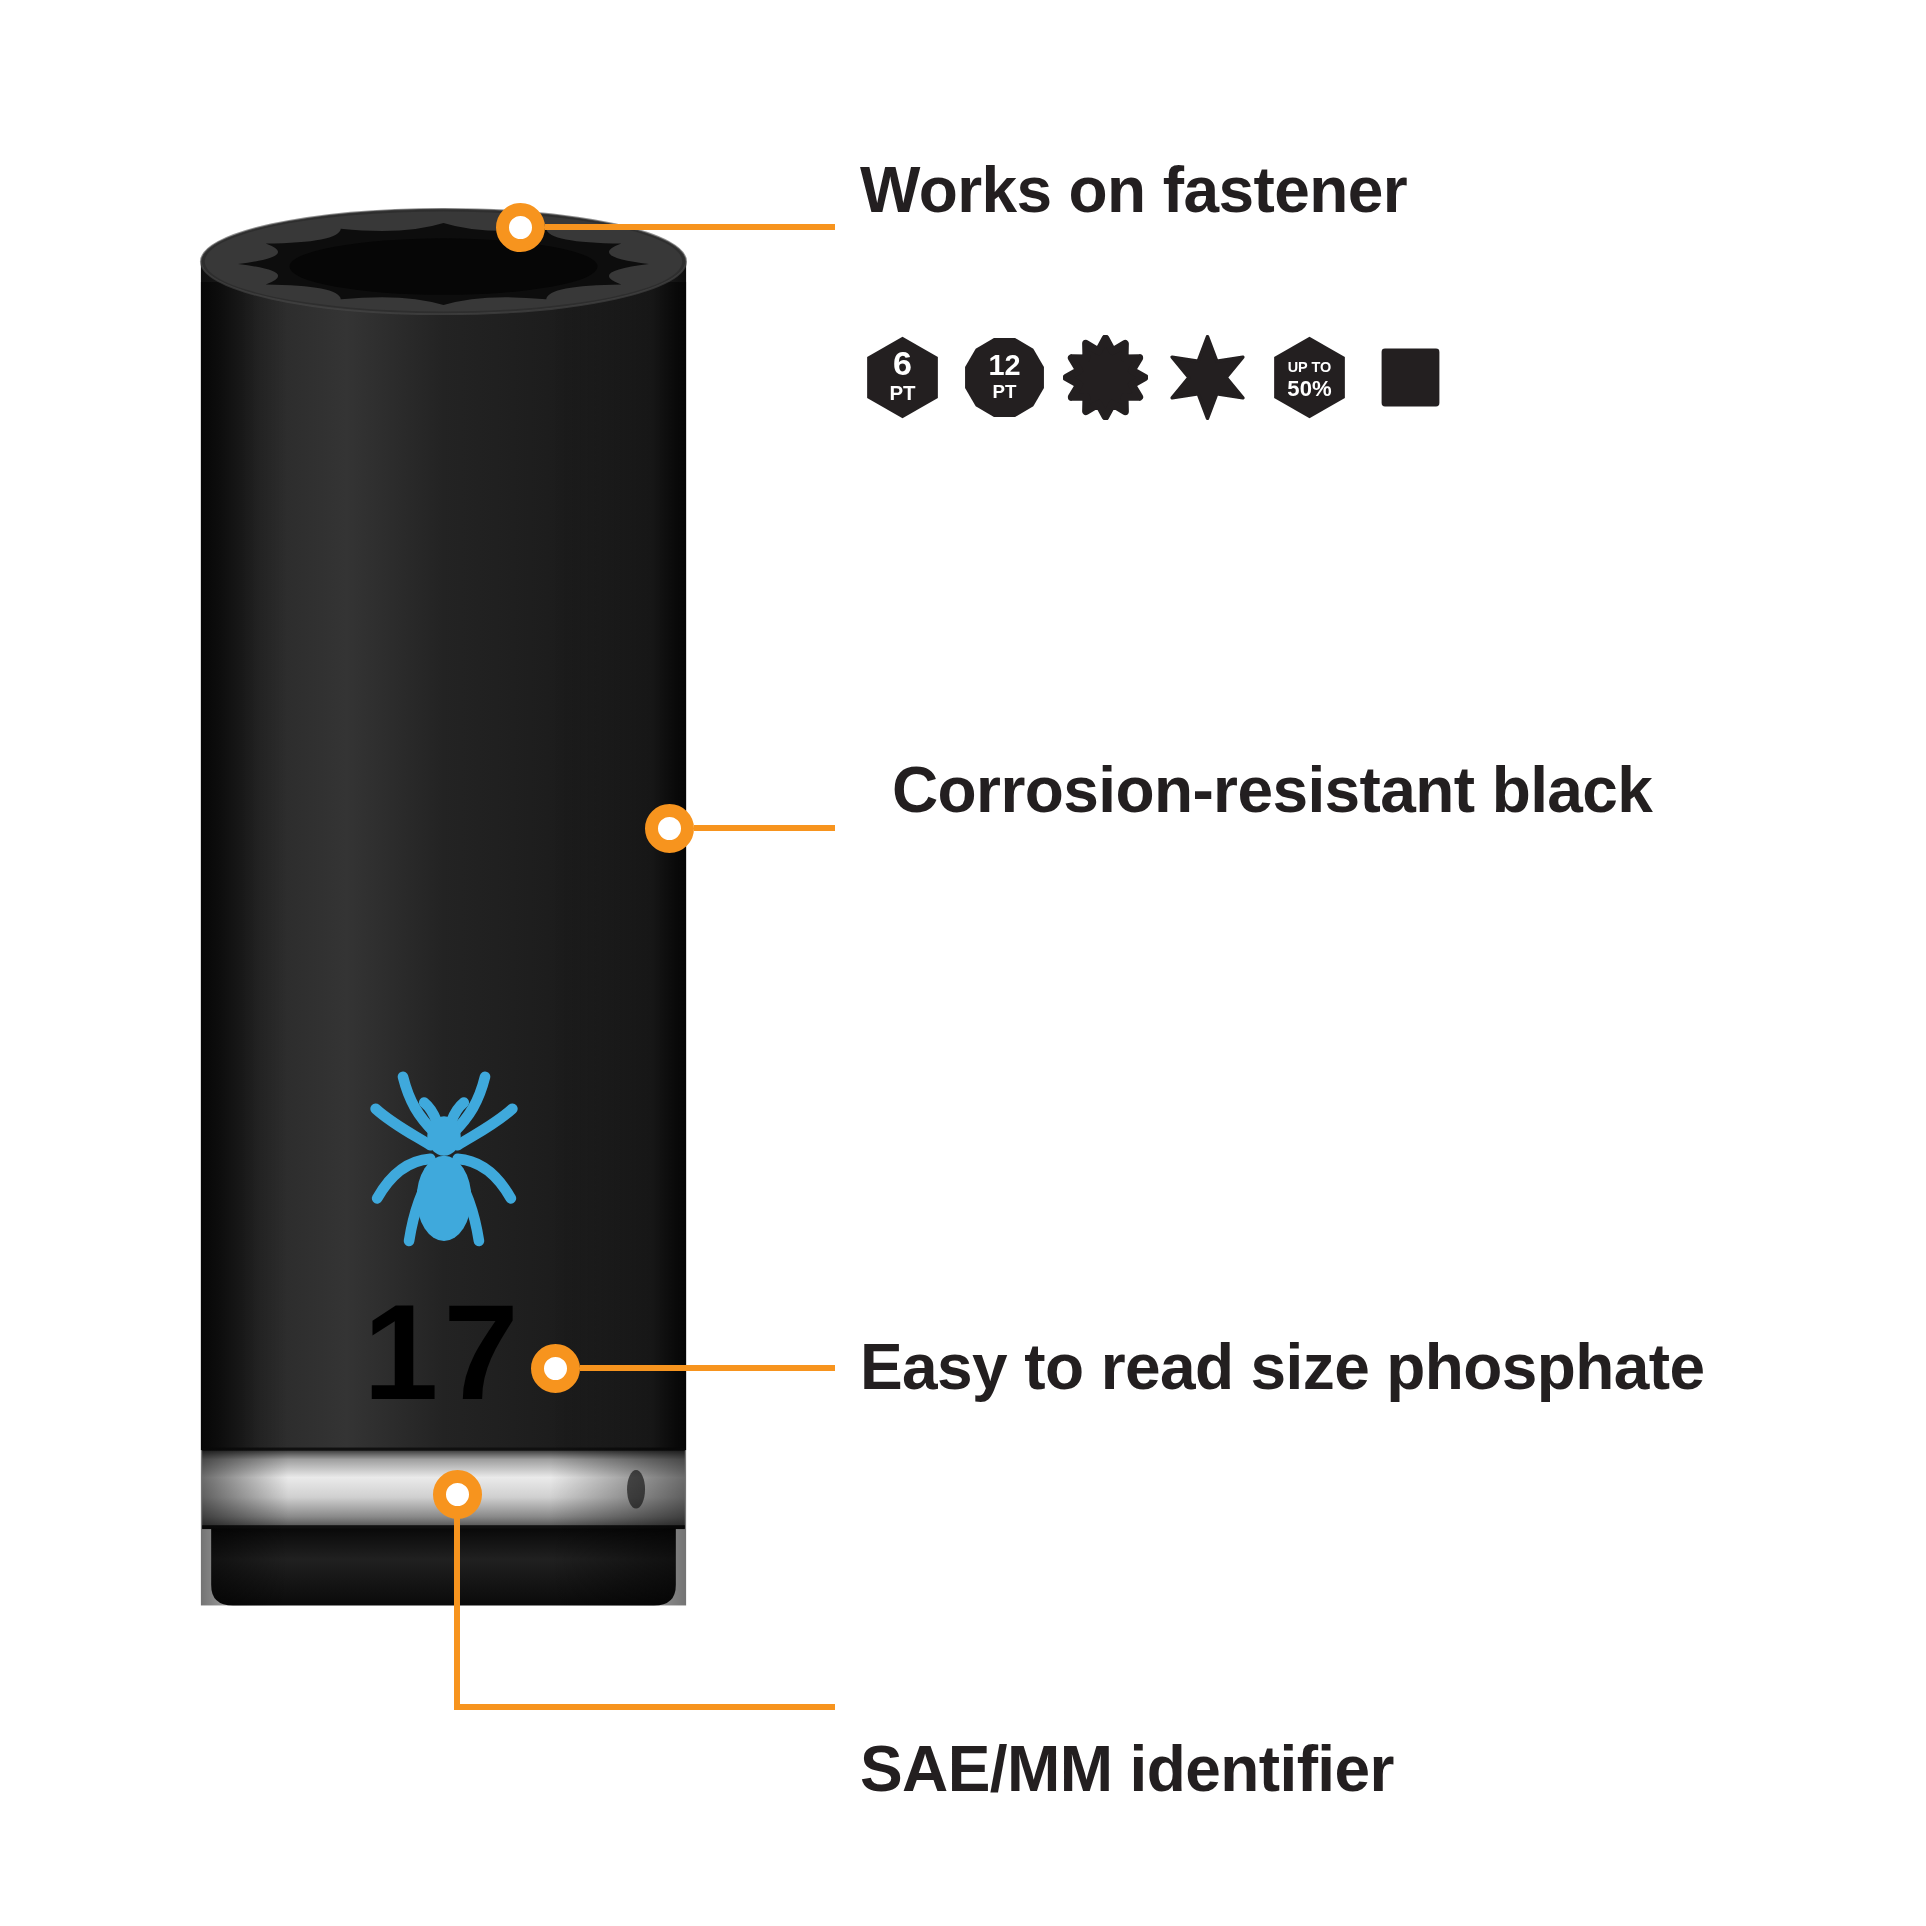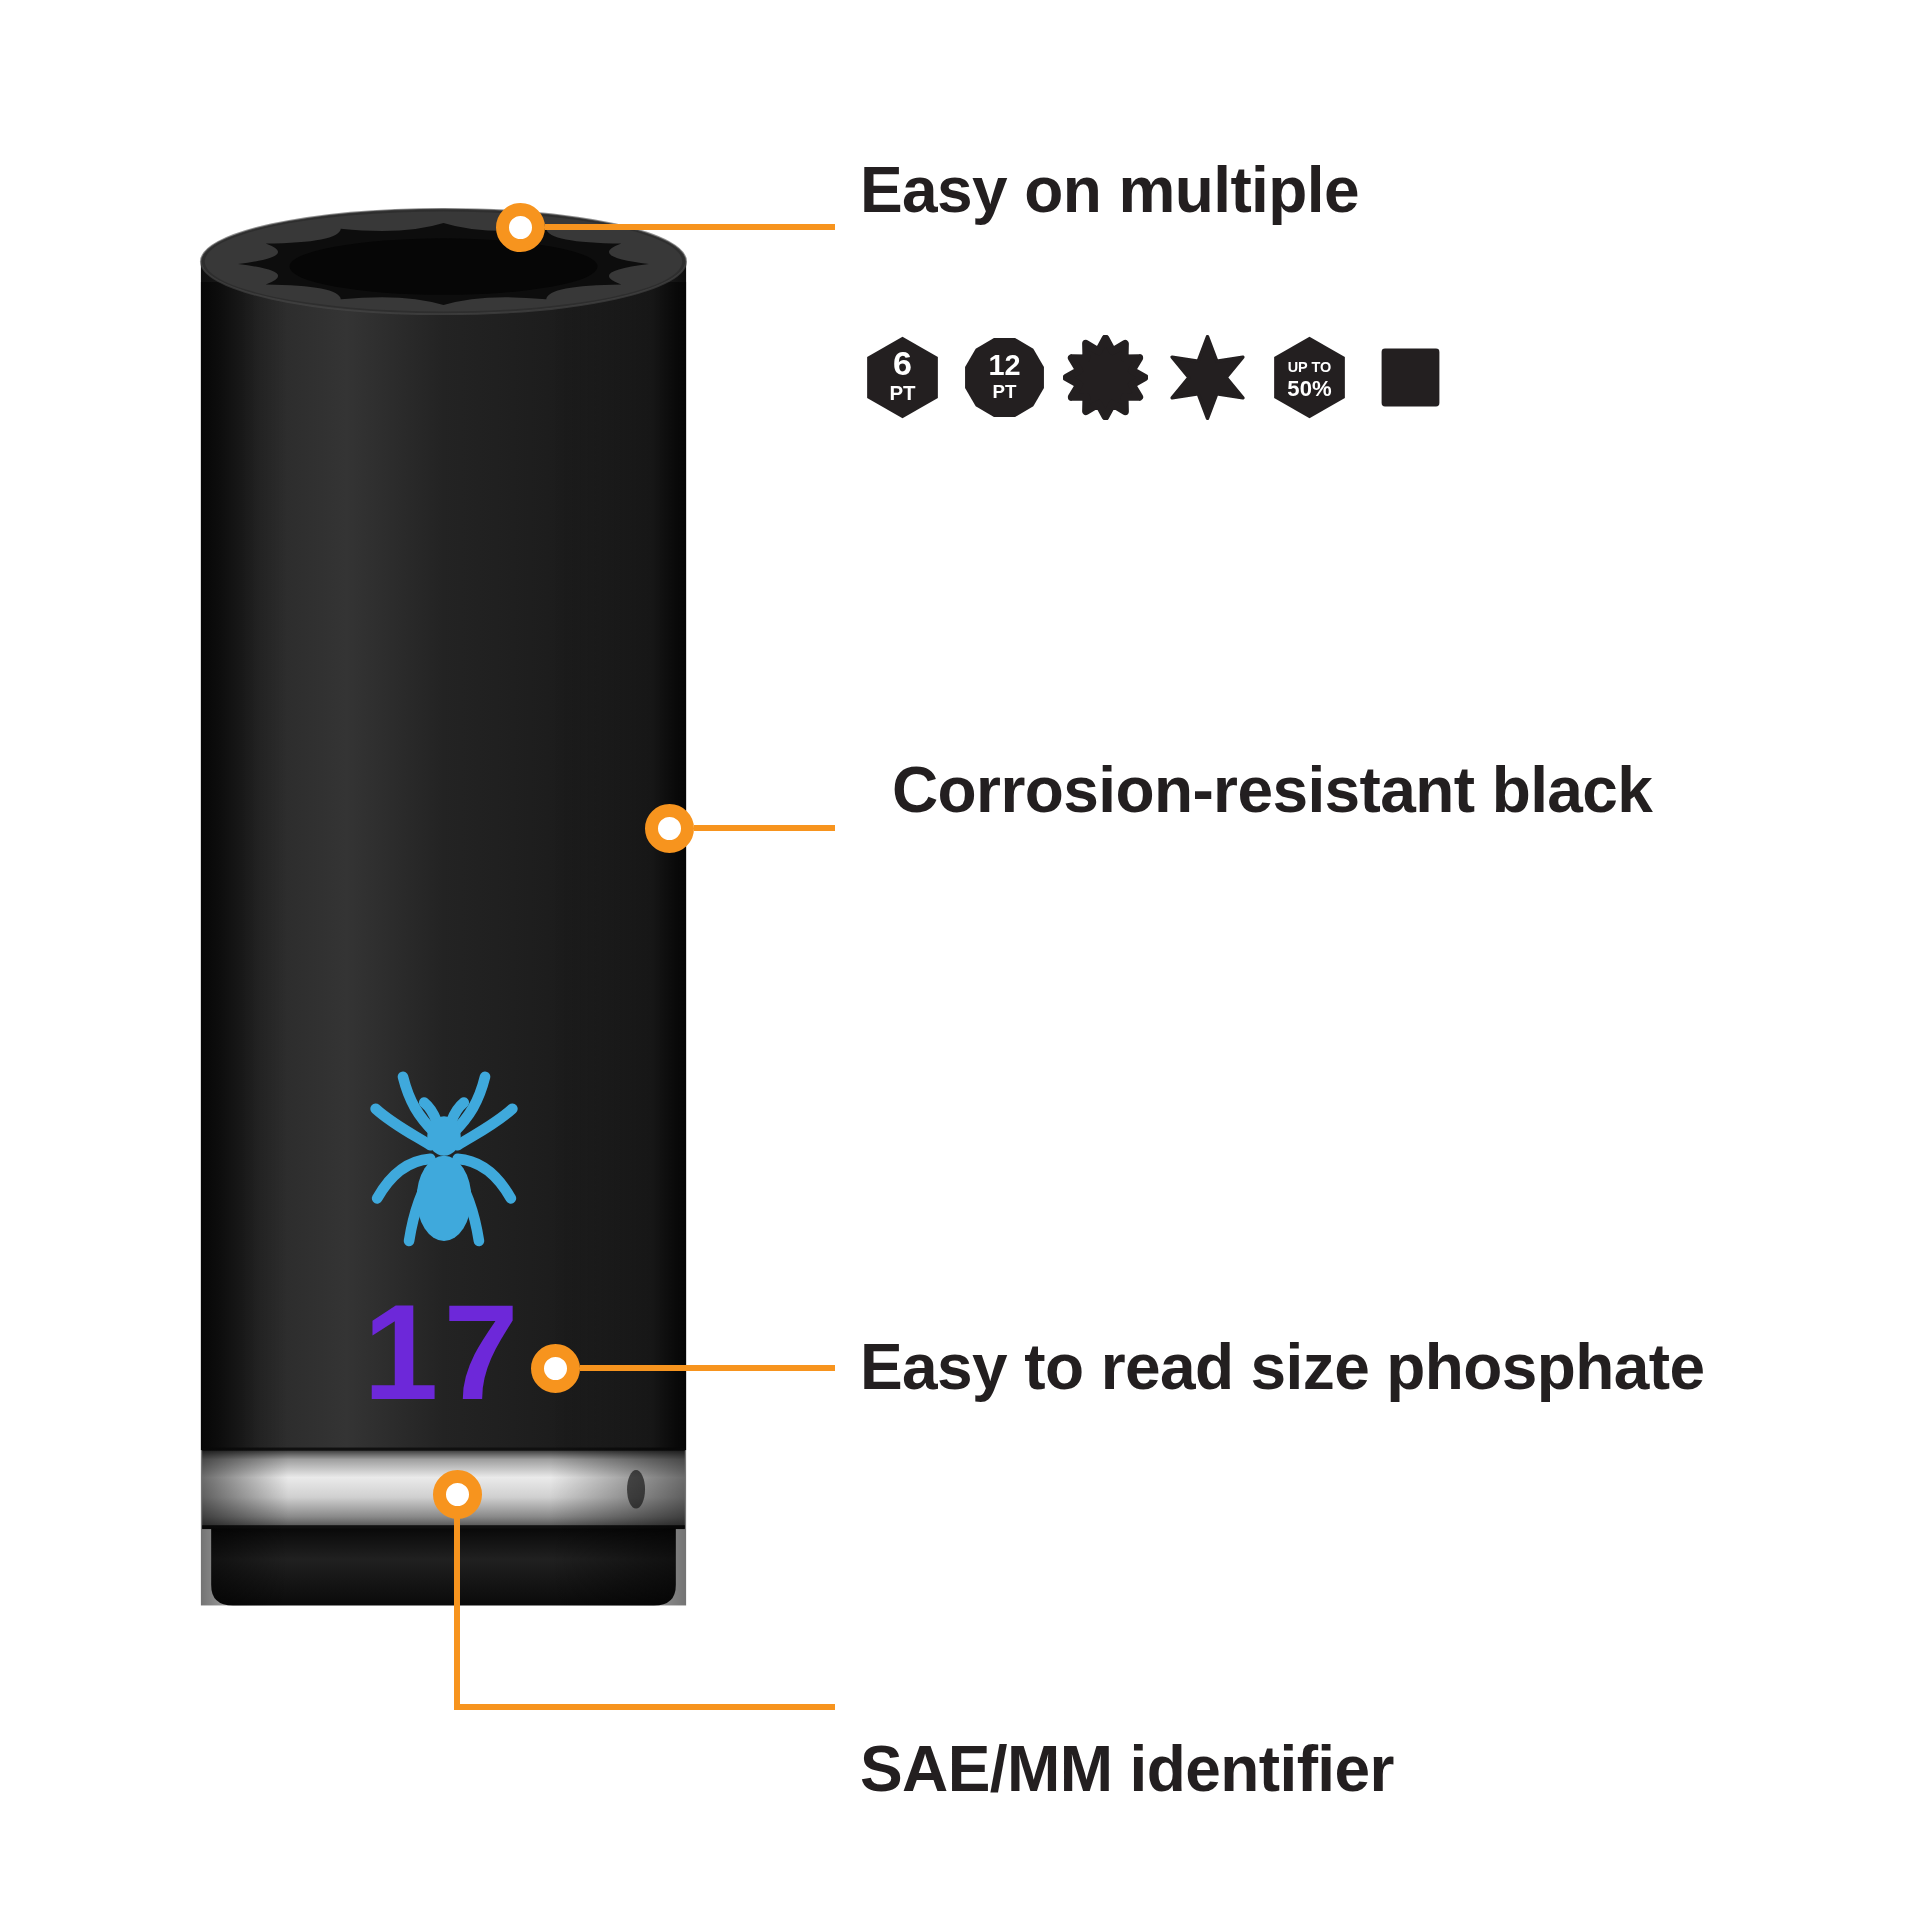--- a/index.html
+++ b/index.html
@@ -10,21 +10,21 @@
     position:relative; overflow:hidden;
   }
   .canvas { position:relative; width:1926px; height:1926px; background:#ffffff; }
 
   
   .socket-wrap { position:absolute; left:193px; top:205px; width:501px; height:1412px; }
   .socket-svg { position:absolute; left:0; top:0; }
   .spider-svg { position:absolute; left:175px; top:854px; width:152px; height:218px; }
   .size-num {
     position:absolute; left:0; top:1080px; width:501px;
-    text-align:center; color:#6d28d9; font-weight:700;
+    text-align:center; color:#000000; font-weight:700;
     font-size:135px; letter-spacing:5.1px; line-height:1;
   }
 
   
   .marker {
     position:absolute; width:49px; height:49px; border-radius:50%;
     background:#ffffff; border:13px solid #F7941E;
   }
   .hline { position:absolute; height:6.4px; background:#F7941E; }
   .vline { position:absolute; width:6.4px;  background:#F7941E; }
@@ -117,21 +117,21 @@
       <ellipse cx="50" cy="49" rx="11" ry="13" fill="#3FA9DC"></ellipse>
       <ellipse cx="50" cy="90" rx="18" ry="28" fill="#3FA9DC"></ellipse>
     </svg>
 
     <div class="size-num">17</div>
   </div>
 
   <div class="marker" style="left:496px; top:203px;"></div>
   <div class="hline" style="left:545px; top:224px; width:290px;"></div>
   <div class="callout-text" style="left:860px; top:153px;">
-    <div>Easy on multiple</div>
+    <div>Works on fastener</div>
   </div>
 
   <div class="icons-row">
 
     <svg class="ficon" viewBox="0 0 100 100">
       <polygon points="50,2 91.6,26 91.6,74 50,98 8.4,74 8.4,26" fill="#231F20"></polygon>
       <text x="50" y="47" font-size="40">6</text>
       <text x="50" y="76" font-size="24">PT</text>
     </svg>
 

